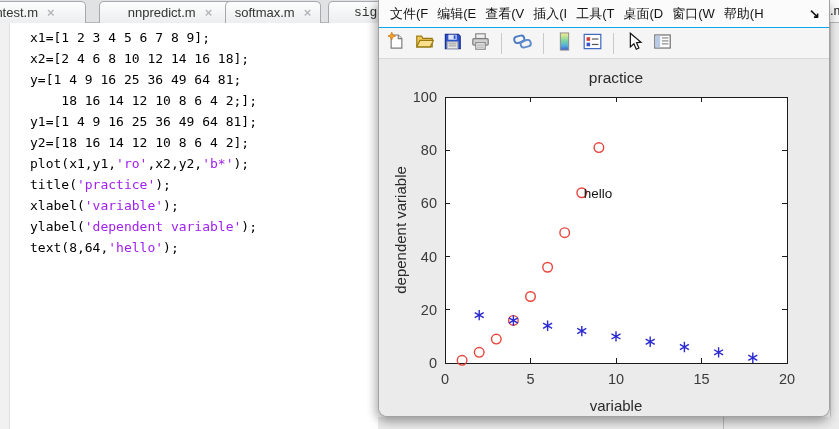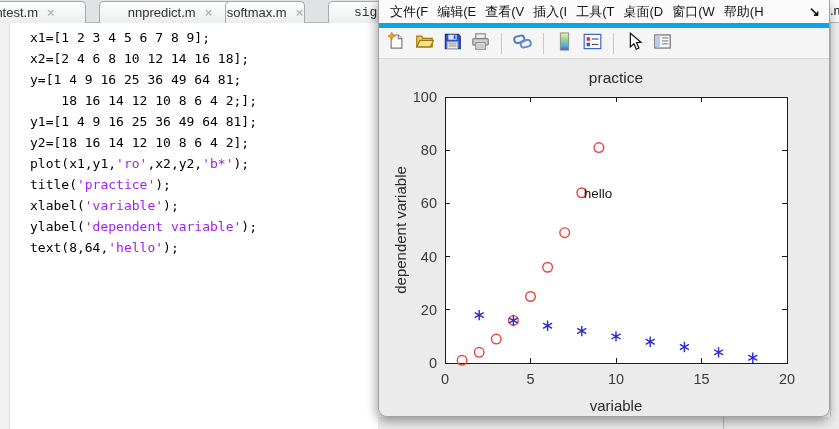--- a/index.html
+++ b/index.html
@@ -34,21 +34,21 @@
                   background:#ececec; }
   .bottom-divider { position:absolute; left:345px; top:0; width:1px; height:100%;
                     background:#bdbdbd; }
 
   
   .figwin { position:absolute; left:378px; top:0; width:452px; height:417px;
             background:#ebebeb; border:1px solid #a2a2a2; border-top:none;
             border-radius:0 0 9px 9px; overflow:hidden;
             box-shadow:0 5px 12px rgba(0,0,0,.30), -4px 2px 8px rgba(0,0,0,.10); }
   .menubar { display:flex; align-items:center; gap:5px; height:28px; padding:0 9px;
-             background:#fbfbfb; border-bottom:5px solid #0ea5e9; font-size:13px;
+             background:#fbfbfb; border-bottom:1px solid #0ea5e9; font-size:13px;
              color:#141414; white-space:nowrap; overflow:hidden; }
   .menu-item { padding:1px 2px; }
   .menu-chevron { margin-left:auto; font-weight:bold; font-size:13px; color:#111; }
   .toolbar { display:flex; align-items:center; gap:3px; height:31px; padding:0 5px;
              background:#f5f5f5; border-bottom:1px solid #d8d8d8; }
   .tool-btn { width:25px; height:25px; display:flex; align-items:center;
               justify-content:center; border-radius:3px; }
   .tool-btn svg { width:19px; height:19px; }
   .tool-sep { width:1px; height:21px; background:#c9c9c9; margin:0 5px; }
   .canvas { position:absolute; left:0; right:0; top:59px; bottom:0; background:#ebebeb;
@@ -62,21 +62,21 @@
 
   <div class="tabbar">
       <div class="tab" style="left: -36px; width: 122px;">
         <span>ntest.m</span>
         <span class="tab-close">×</span>
       </div>
       <div class="tab" style="left: 92px; width: 142px; margin-left: 7px;">
         <span>nnpredict.m</span>
         <span class="tab-close">×</span>
       </div>
-      <div class="tab" style="left: 225px; width: 80px;">
+      <div class="tab" style="left: 225px; width: 96px;">
         <span>softmax.m</span>
         <span class="tab-close">×</span>
       </div>
       <div class="tab" style="left: 328px; width: 92px; font-family: Liberation Mono, monospace;">
         <span>sig</span>
         <span class="tab-close">×</span>
       </div>
     </div>
   <div class="gutter"></div>
   <div class="code-area"><div><span class="tok-code">x1=[1 2 3 4 5 6 7 8 9];</span></div><div><span class="tok-code">x2=[2 4 6 8 10 12 14 16 18];</span></div><div><span class="tok-code">y=[1 4 9 16 25 36 49 64 81;</span></div><div><span class="tok-code">    18 16 14 12 10 8 6 4 2;];</span></div><div><span class="tok-code">y1=[1 4 9 16 25 36 49 64 81];</span></div><div><span class="tok-code">y2=[18 16 14 12 10 8 6 4 2];</span></div><div><span class="tok-code">plot(x1,y1,</span><span class="tok-string">'ro'</span><span class="tok-code">,x2,y2,</span><span class="tok-string">'b*'</span><span class="tok-code">);</span></div><div><span class="tok-code">title(</span><span class="tok-string">'practice'</span><span class="tok-code">);</span></div><div><span class="tok-code">xlabel(</span><span class="tok-string">'variable'</span><span class="tok-code">);</span></div><div><span class="tok-code">ylabel(</span><span class="tok-string">'dependent variable'</span><span class="tok-code">);</span></div><div><span class="tok-code">text(8,64,</span><span class="tok-string">'hello'</span><span class="tok-code">);</span></div></div>

